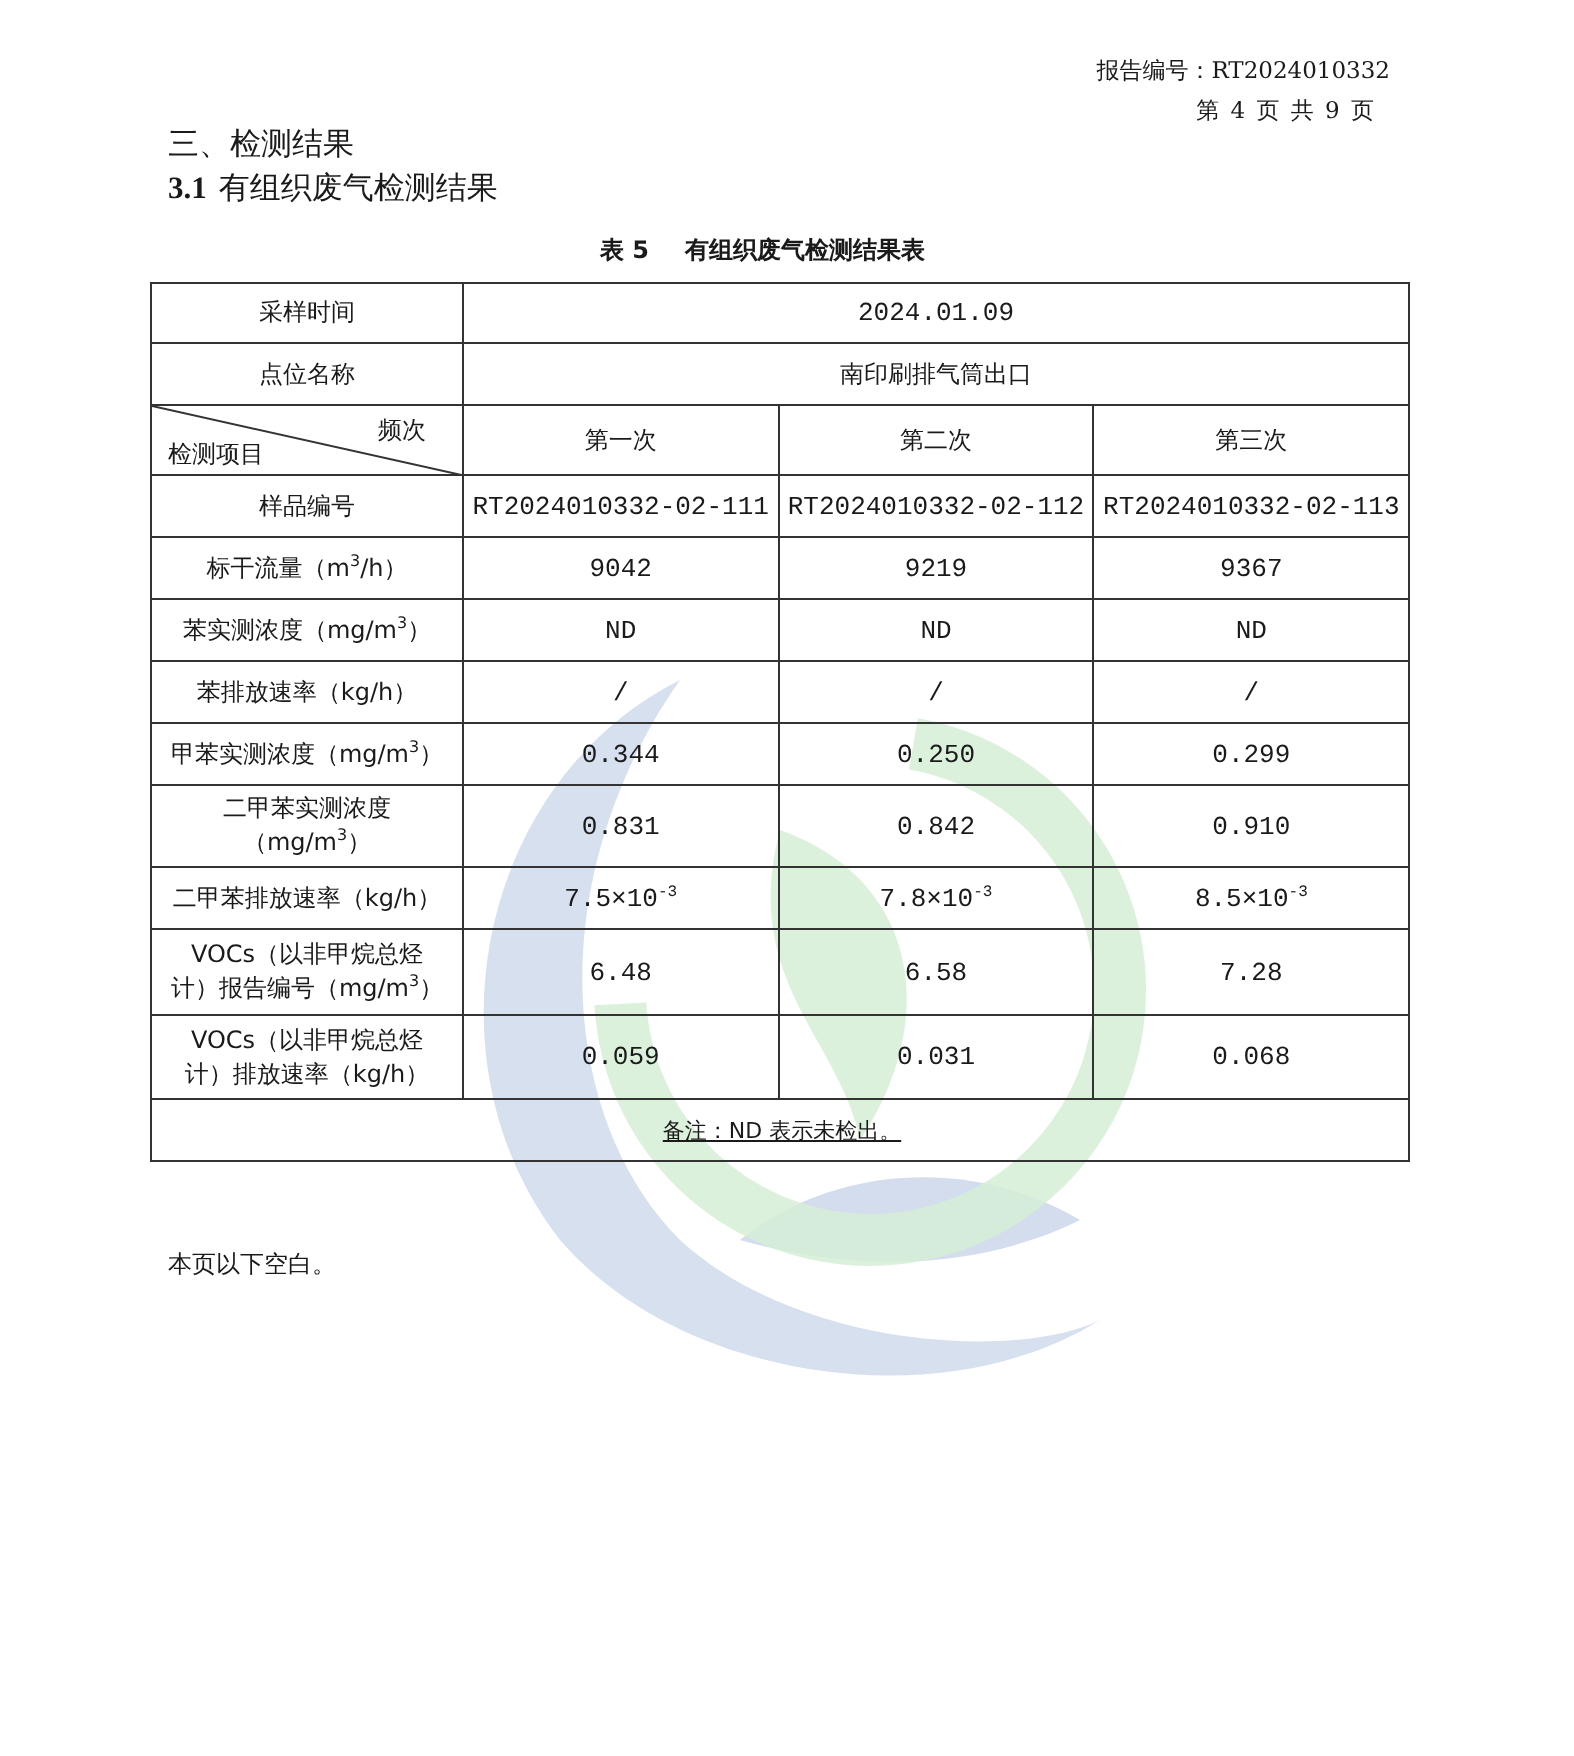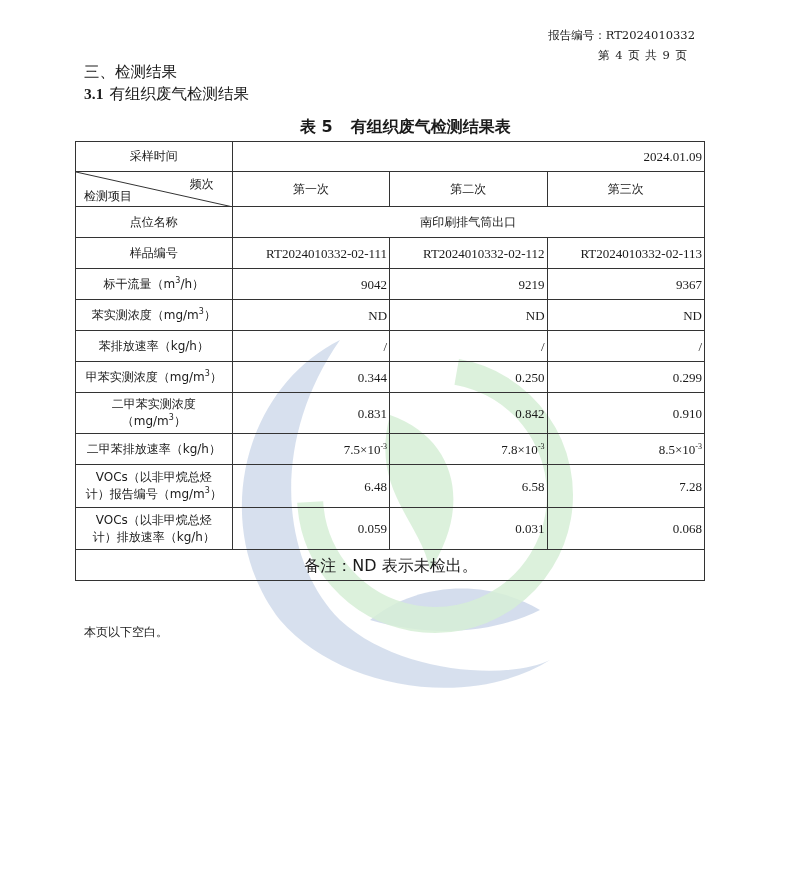--- a/index.html
+++ b/index.html
@@ -7,34 +7,34 @@
     width: 787px; height: 878px; background: #ffffff; position: relative; overflow: hidden;
     font-family: "DejaVu Serif", "Liberation Serif", serif; color: #1a1a1a;
   }
   .watermark { position: absolute; left: 220px; top: 330px; width: 380px; height: 370px; pointer-events: none; }
   .hdr-right { position: absolute; right: 92px; text-align: center; font-size: 11.5px; }
   .hdr1 { top: 28px; }
   .hdr2 { top: 48px; right: 99px; letter-spacing: 1px; }
   .sec-title { position: absolute; left: 84px; top: 62px; font-size: 15.5px; font-family: Liberation Mono, monospace; }
   .sub-title { position: absolute; left: 84px; top: 84px; font-size: 15.5px; font-family: "DejaVu Sans", "Liberation Sans", sans-serif; }
   .sub-title b { font-family: "Liberation Serif", serif; font-weight: bold; margin-right: 6px; }
-  .tbl-caption { position: absolute; left: 300px; top: 117px; font-size: 16px; font-family: "DejaVu Sans", "Liberation Sans", sans-serif; font-weight: bold; }
+  .tbl-caption { position: absolute; left: 300px; top: 117px; font-size: 12px; font-family: "DejaVu Sans", "Liberation Sans", sans-serif; font-weight: bold; }
   .tbl-caption .num { margin-right: 18px; }
   table.res {
     position: absolute; left: 75px; top: 141px; width: 630px;
     border-collapse: collapse; font-size: 12.5px; background: transparent;
   }
   table.res td { border: 1px solid #333; text-align: center; vertical-align: middle; padding: 0 2px; line-height: 17px; }
   table.res td.lbl { width: 155px; font-family: "DejaVu Sans", "Liberation Sans", sans-serif; font-size: 12px; }
-  table.res td.val { width: 155px; font-family: Liberation Serif, serif; font-size: 13px; text-align: right; }
+  table.res td.val { width: 155px; font-family: Liberation Mono, monospace; font-size: 13px; }
   .diag { position: relative; height: 34px; padding: 0 !important; }
   .diag svg { position: absolute; left: 0; top: 0; }
   .diag .top { position: absolute; right: 18px; top: 4px; font-size: 12px; font-family: "DejaVu Sans", sans-serif; }
   .diag .bot { position: absolute; left: 8px; bottom: 1px; font-size: 12px; font-family: "DejaVu Sans", sans-serif; }
-  td.note { text-align: center; padding-left: 4px !important; font-family: "DejaVu Sans", "Liberation Sans", sans-serif; font-size: 16px; }
+  td.note { text-align: center; padding-left: 4px !important; font-family: "DejaVu Sans", "Liberation Sans", sans-serif; font-size: 11px; text-decoration: underline; }
   .blank-note { position: absolute; left: 84px; top: 624px; font-size: 12px; font-family: "DejaVu Sans", "Liberation Sans", sans-serif; }
   sup { font-size: 8px; vertical-align: 5px; line-height: 0; }
 </style>
 </head>
 <body>
 
 <svg class="watermark" viewBox="0 0 380 370" width="380" height="370">
   <path d="M120 10 C20 60 -10 200 60 290 C120 360 250 380 330 330 C290 350 180 345 120 290 C60 230 50 110 120 10 Z" fill="#c9d5e8" opacity="0.75"></path>
   <path d="M150 290 C200 250 270 250 320 280 C280 300 220 310 150 290 Z" fill="#c9d5e8" opacity="0.8"></path>
   <circle cx="215" cy="165" r="125" fill="none" stroke="#d6efd6" stroke-width="26" opacity="0.85" stroke-dasharray="560 230" transform="rotate(-80 215 165)"></circle>
@@ -48,35 +48,35 @@
 <div class="sub-title"><b>3.1</b><span>有组织废气检测结果</span></div>
 
 <div class="tbl-caption"><span class="num">表 5</span><span>有组织废气检测结果表</span></div>
 
 <table class="res">
   <tbody>
       <tr style="height:30px">
     <td class="lbl">采样时间</td>
     <td class="val" colspan="3">2024.01.09</td>
   </tr>
+  <tr style="height:31px">
+    <td class="lbl">点位名称</td>
+    <td class="lbl" colspan="3">南印刷排气筒出口</td>
+  </tr>
   <tr style="height:35px">
     <td class="lbl diag">
       <svg width="157" height="35">
             <line x1="0" y1="0" x2="157" y2="35" stroke="#333" stroke-width="1"></line>
           </svg>
       <span class="top">频次</span>
       <span class="bot">检测项目</span>
     </td>
     <td class="lbl">第一次</td>
     <td class="lbl">第二次</td>
     <td class="lbl">第三次</td>
-  </tr>
-  <tr style="height:31px">
-    <td class="lbl">点位名称</td>
-    <td class="lbl" colspan="3">南印刷排气筒出口</td>
   </tr>
   <tr style="height:31px">
     <td class="lbl">样品编号</td>
     <td class="val">RT2024010332-02-111</td>
     <td class="val">RT2024010332-02-112</td>
     <td class="val">RT2024010332-02-113</td>
   </tr>
   <tr style="height:31px">
     <td class="lbl"><span>标干流量（m</span><sup>3</sup><span>/h）</span></td>
     <td class="val">9042</td>

